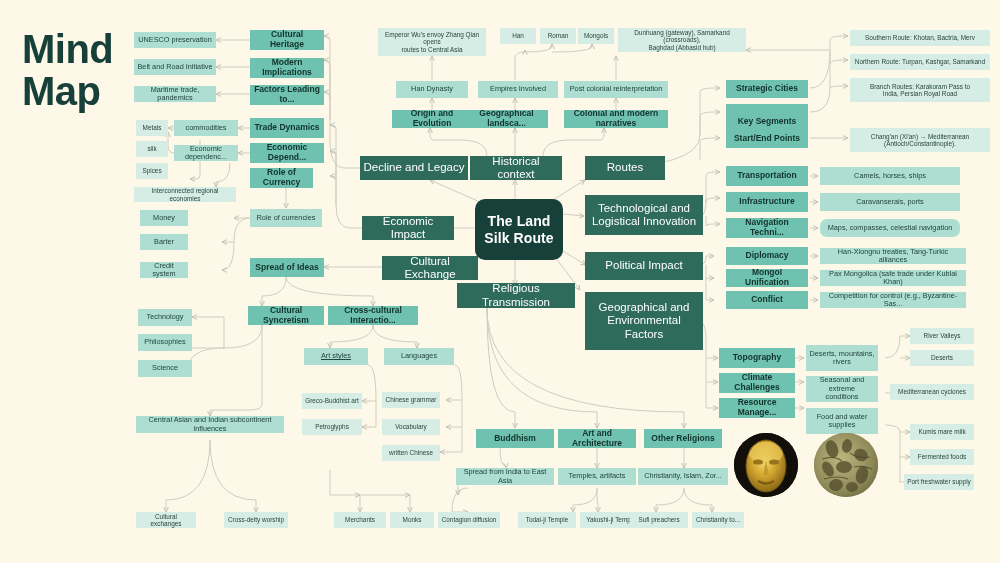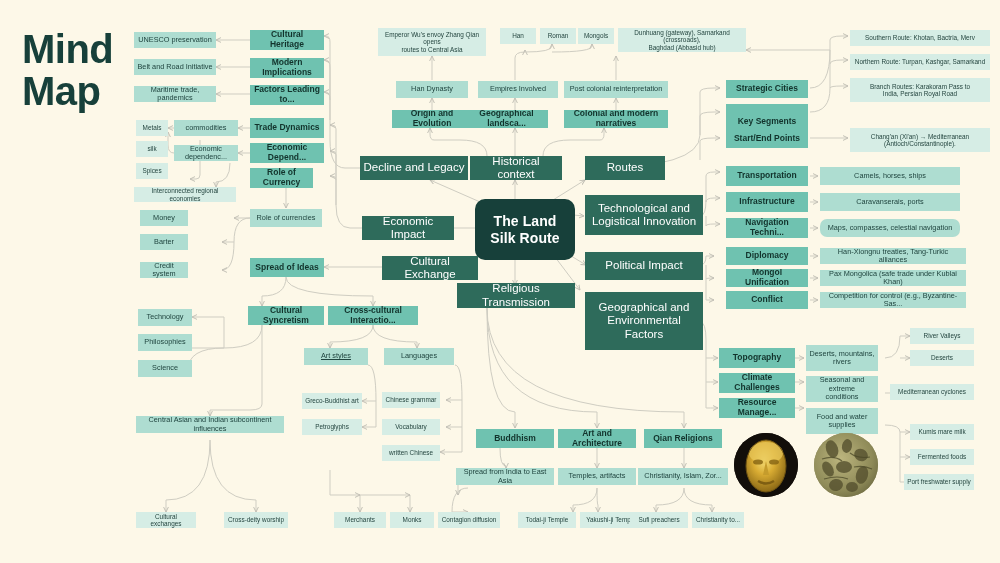--- a/index.html
+++ b/index.html
@@ -230,21 +230,21 @@
       <path d="M410,495 L410,512"></path>
       <path d="M330,470 L330,495 L360,495"></path>
       <path d="M360,495 L410,495"></path>
       <path d="M458,470 L458,495"></path>
     </g>
   </svg>
 
   <div class="title" style="left:22px; top:28px;">Mind
 Map</div>
 
-  <div class="node n-center" style="left:475px; top:199px; width:100px; height:61px;">The Land
+  <div class="node n-center" style="left:475px; top:199px; width:88px; height:61px;">The Land
 Silk Route</div>
 
   <div class="node n-l1" style="left:470px; top:156px; width:92px; height:24px;">Historical context</div>
   <div class="node n-l1" style="left:585px; top:156px; width:80px; height:24px;">Routes</div>
   <div class="node n-l1" style="left:585px; top:195px; width:118px; height:40px;">Technological and
 Logistical Innovation</div>
   <div class="node n-l1" style="left:585px; top:252px; width:118px; height:28px;">Political Impact</div>
   <div class="node n-l1" style="left:585px; top:292px; width:118px; height:58px;">Geographical and
 Environmental
 Factors</div>
@@ -354,21 +354,21 @@
   <div class="node n-l4" style="left:382px; top:392px; width:58px; height:16px;">Chinese grammar</div>
   <div class="node n-l4" style="left:382px; top:419px; width:58px; height:16px;">Vocabulary</div>
   <div class="node n-l4" style="left:382px; top:445px; width:58px; height:16px;">written Chinese</div>
 
   <div class="node n-l3" style="left:136px; top:416px; width:148px; height:17px;">Central Asian and Indian subcontinent influences</div>
   <div class="node n-l4" style="left:136px; top:512px; width:60px; height:16px;">Cultural exchanges</div>
   <div class="node n-l4" style="left:224px; top:512px; width:64px; height:16px;">Cross-deity worship</div>
 
   <div class="node n-l2" style="left:476px; top:429px; width:78px; height:19px;">Buddhism</div>
   <div class="node n-l2" style="left:558px; top:429px; width:78px; height:19px;">Art and Architecture</div>
-  <div class="node n-l2" style="left:644px; top:429px; width:78px; height:19px;">Qian Religions</div>
+  <div class="node n-l2" style="left:644px; top:429px; width:78px; height:19px;">Other Religions</div>
 
   <div class="node n-l3" style="left:456px; top:468px; width:98px; height:17px;">Spread from India to East Asia</div>
   <div class="node n-l3" style="left:558px; top:468px; width:78px; height:17px;">Temples, artifacts</div>
   <div class="node n-l3" style="left:638px; top:468px; width:90px; height:17px;">Christianity, Islam, Zor...</div>
 
   <div class="node n-l4" style="left:334px; top:512px; width:52px; height:16px;">Merchants</div>
   <div class="node n-l4" style="left:390px; top:512px; width:44px; height:16px;">Monks</div>
   <div class="node n-l4" style="left:438px; top:512px; width:62px; height:16px;">Contagion diffusion</div>
   <div class="node n-l4" style="left:518px; top:512px; width:58px; height:16px;">Todai-ji Temple</div>
   <div class="node n-l4" style="left:580px; top:512px; width:62px; height:16px;">Yakushi-ji Temple</div>

